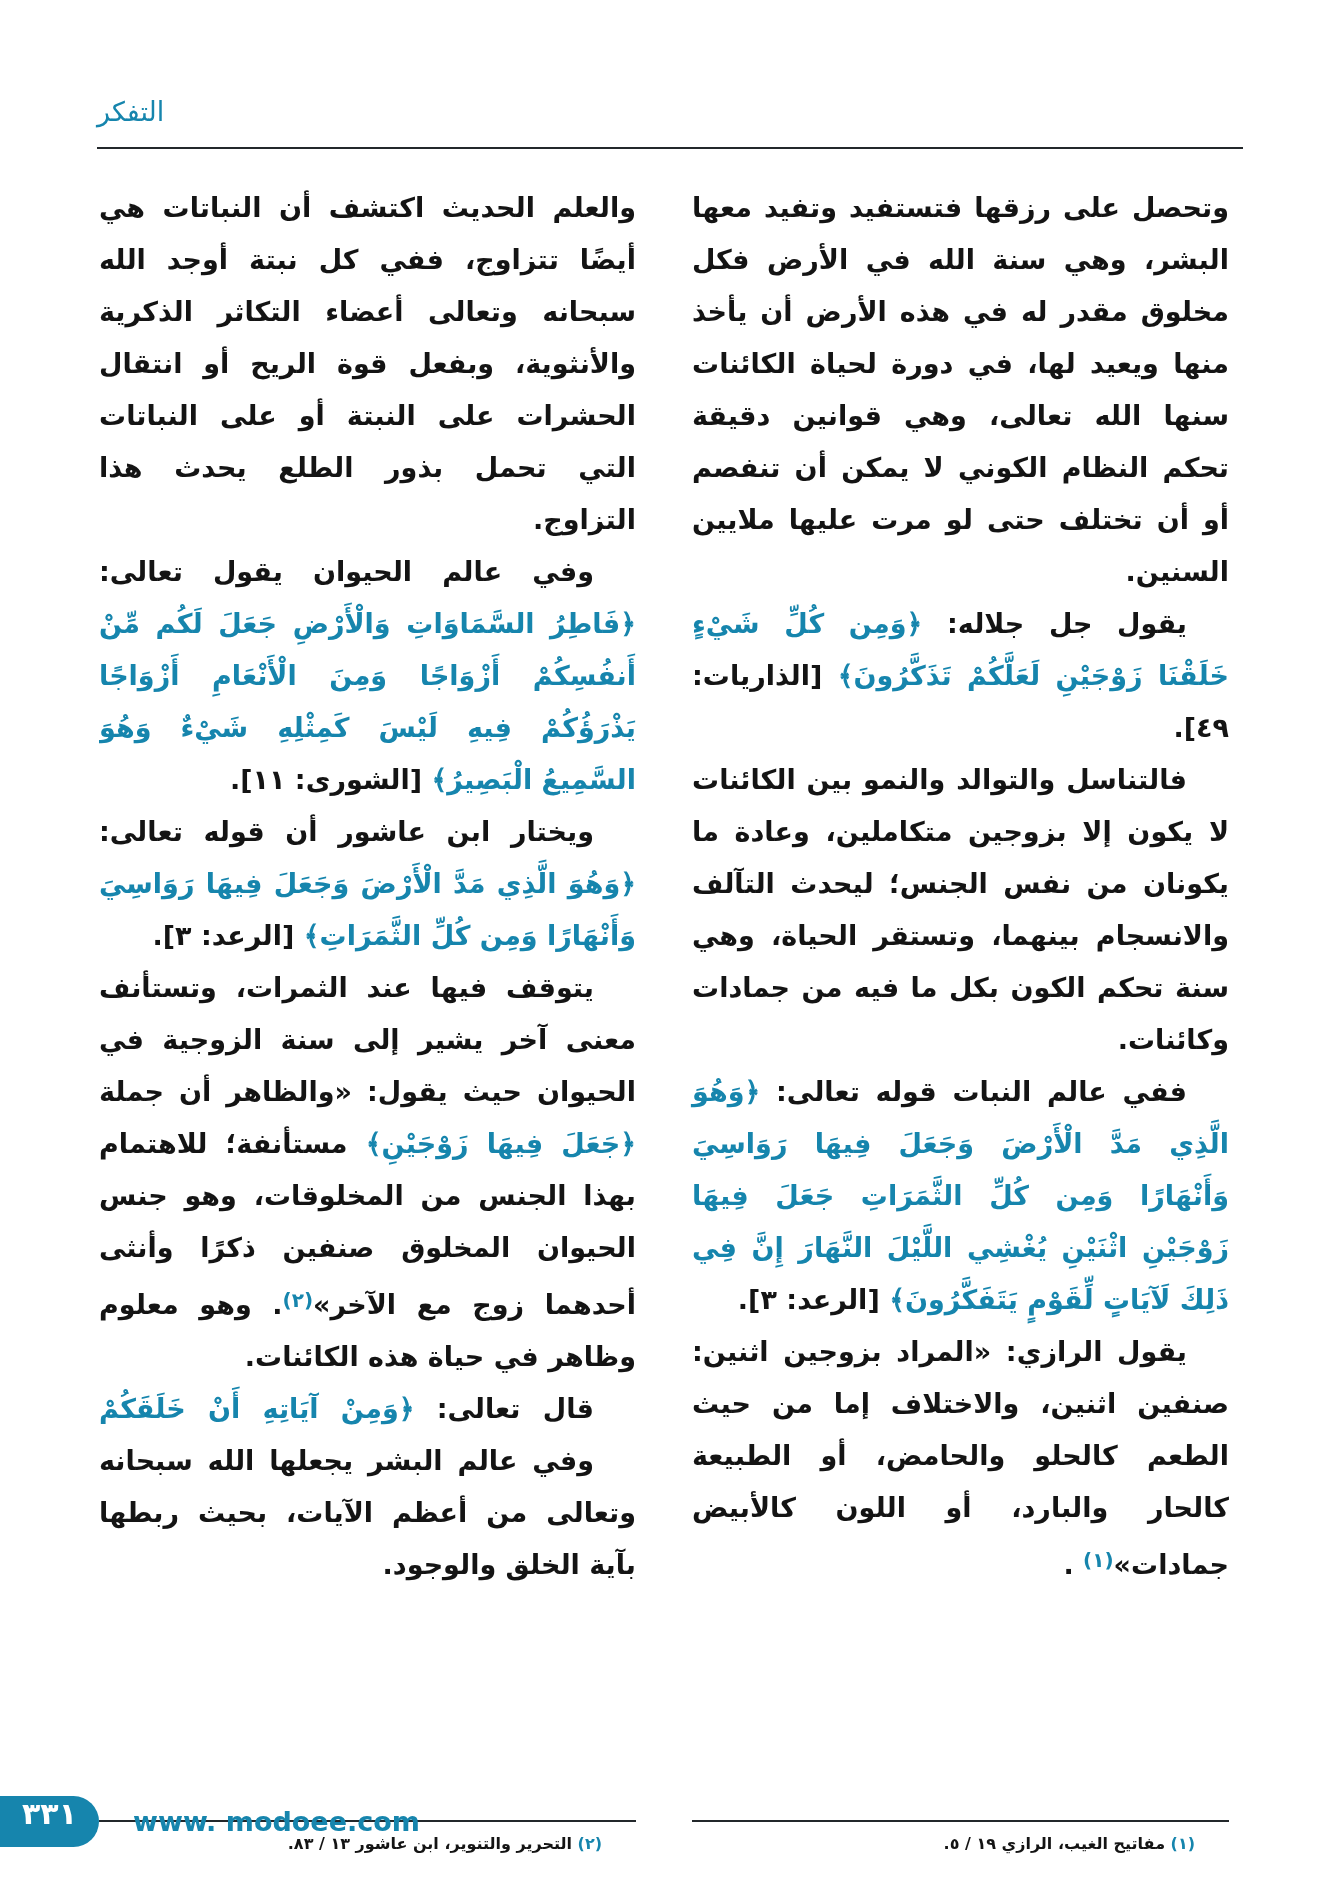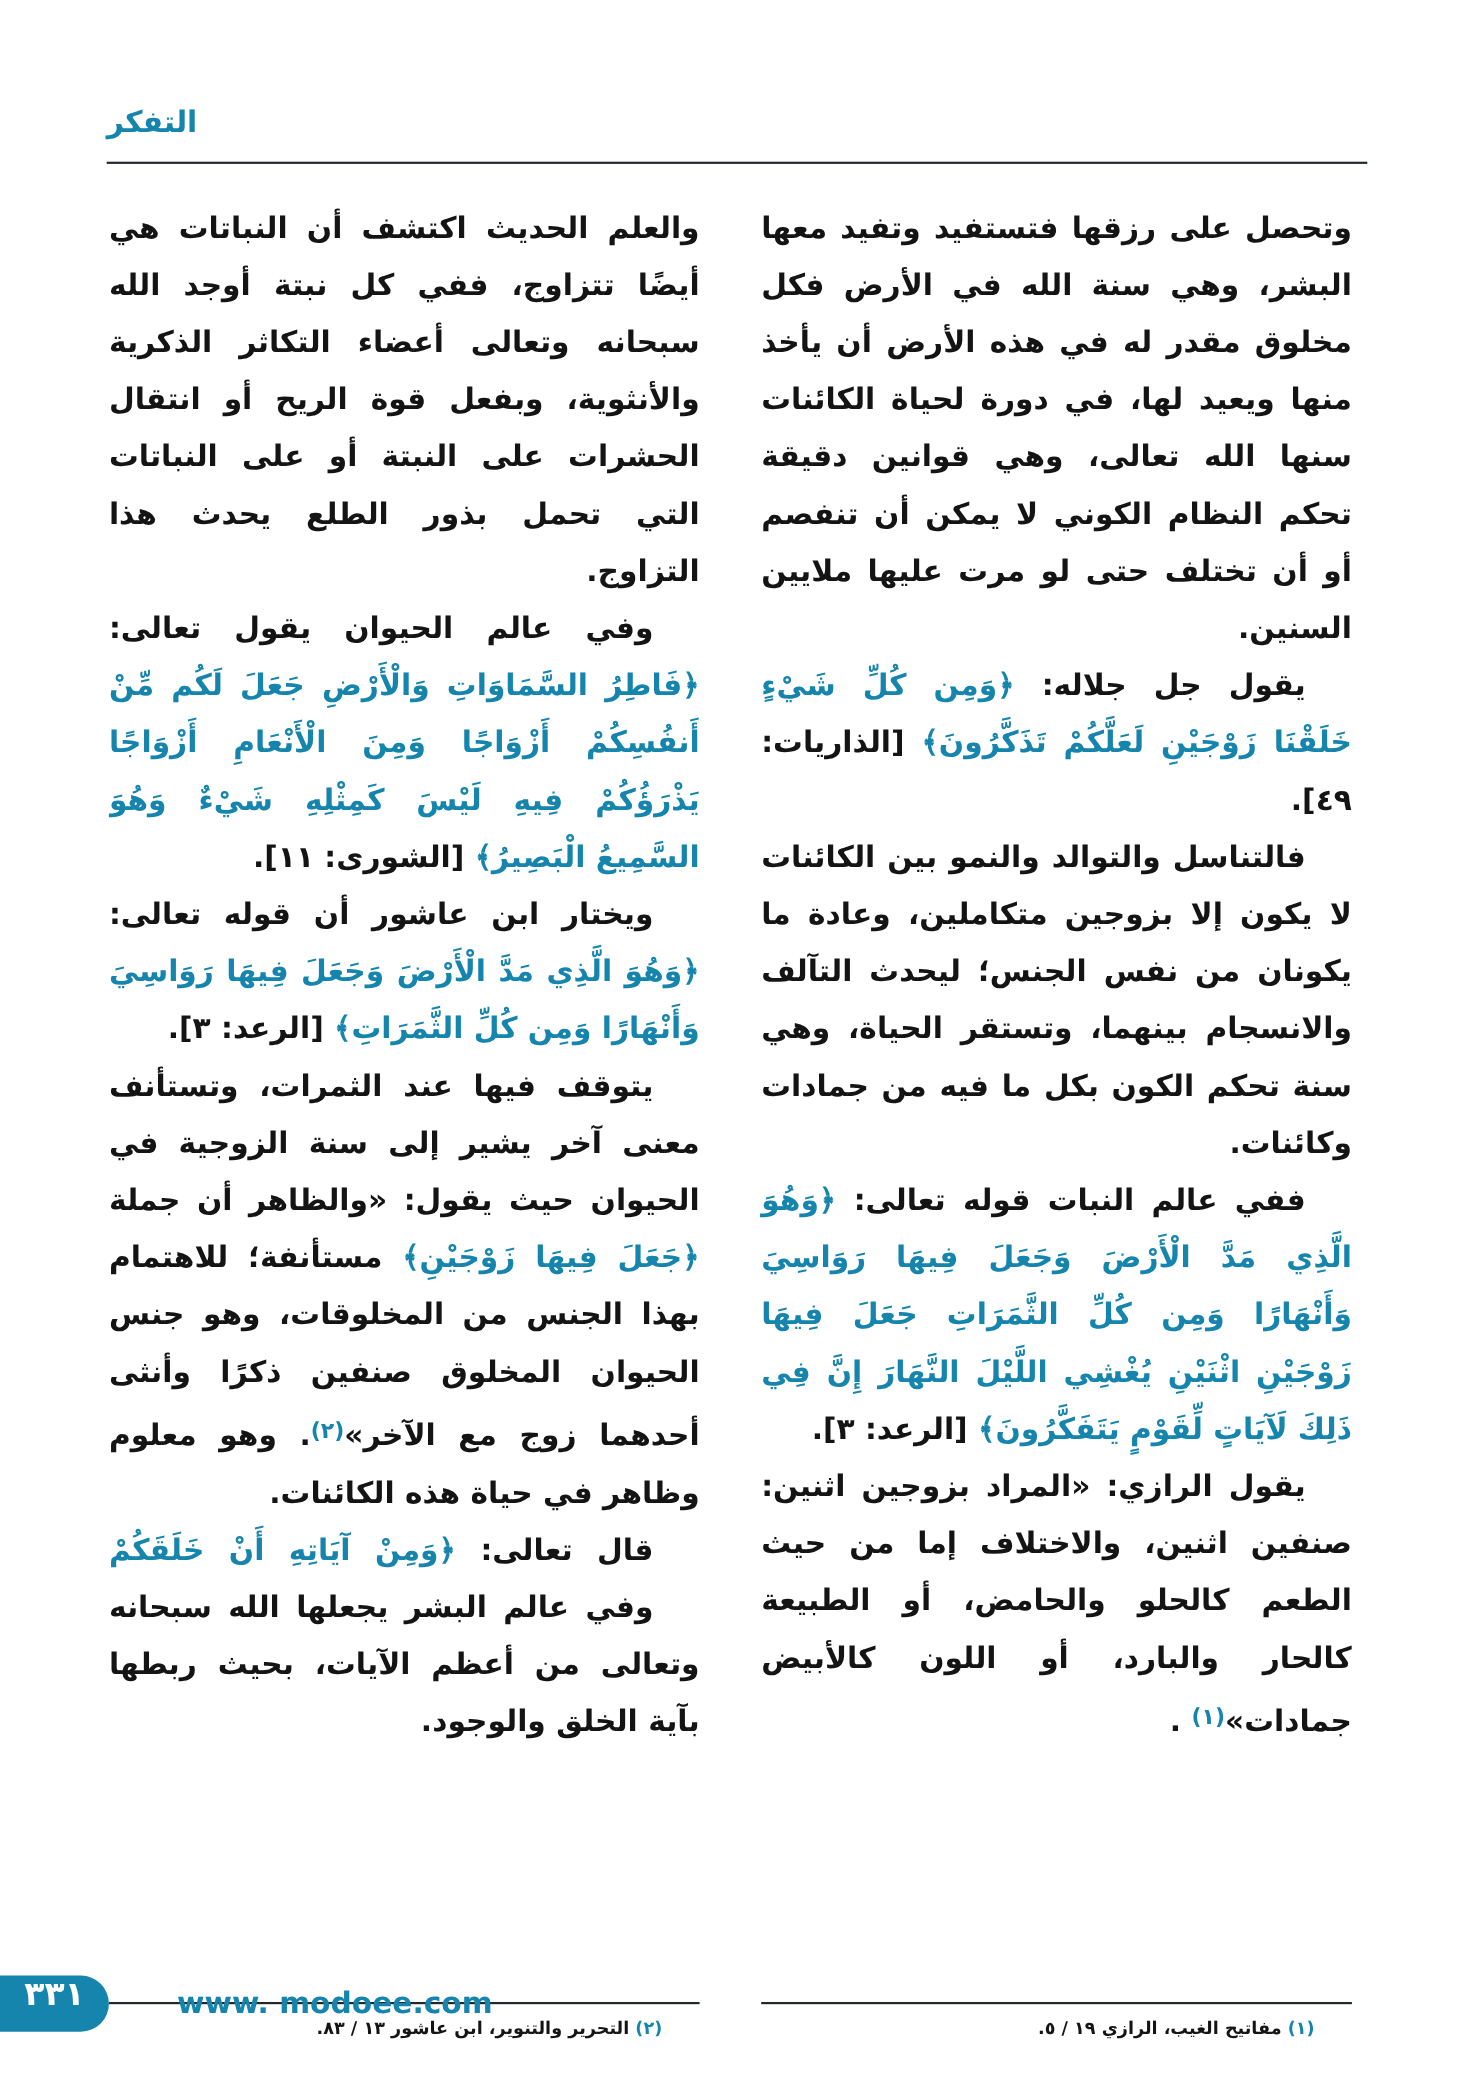--- a/index.html
+++ b/index.html
@@ -8,21 +8,21 @@
   body {
     background: #ffffff;
     color: var(--ink);
     font-family: "DejaVu Sans", sans-serif;
     direction: rtl;
     position: relative;
     overflow: hidden;
   }
   .running-head {
     position: absolute; left: 97px; top: 96px;
-    color: var(--accent); font-size: 27px; font-weight: bold;
+    color: var(--accent); font-size: 27px; font-weight: normal;
   }
   .head-rule {
     position: absolute; left: 97px; top: 147px;
     width: 1146px; height: 2px; background: var(--rule);
   }
   .columns {
     position: absolute; top: 182px; left: 99px;
     width: 1130px; height: 1630px; overflow: hidden;
     display: flex; gap: 56px;
   }
@@ -49,21 +49,21 @@
   }
   .fn-marker { color: var(--accent); }
   .page-badge {
     position: absolute; left: 0; top: 1796px; width: 99px; height: 51px;
     background: var(--accent); border-radius: 0 26px 26px 0;
     display: flex; justify-content: center;
     color: #ffffff; font-size: 30px; font-weight: bold;
   }
   .site-url {
     position: absolute; left: 133px; top: 1806px;
-    color: var(--accent); font-size: 27px; font-weight: bold; direction: ltr; margin-left: 28px;
+    color: var(--accent); font-size: 27px; font-weight: bold; direction: ltr;
   }
 </style>
 </head>
 <body>
 
 <div class="page">
 
   <div class="running-head">التفكر</div>
 
   <div class="head-rule"></div>

